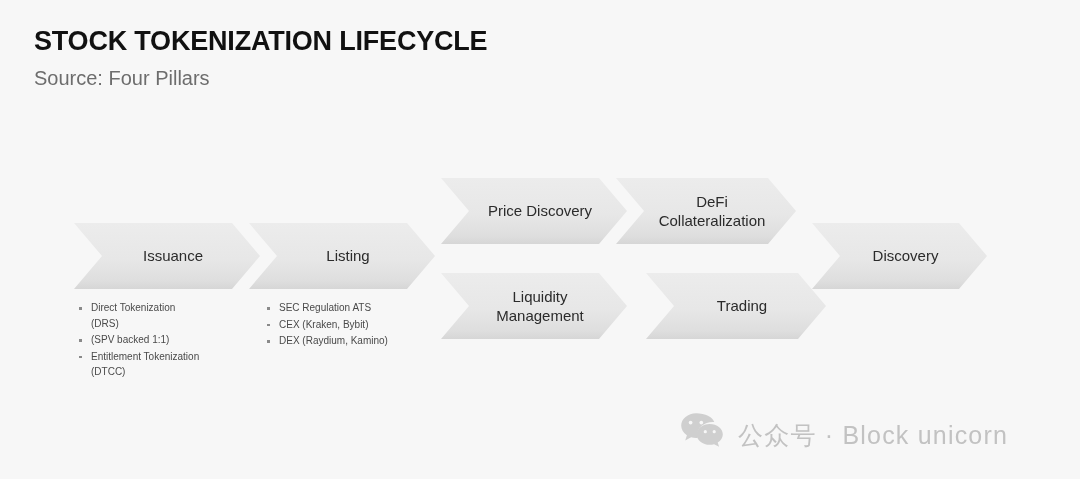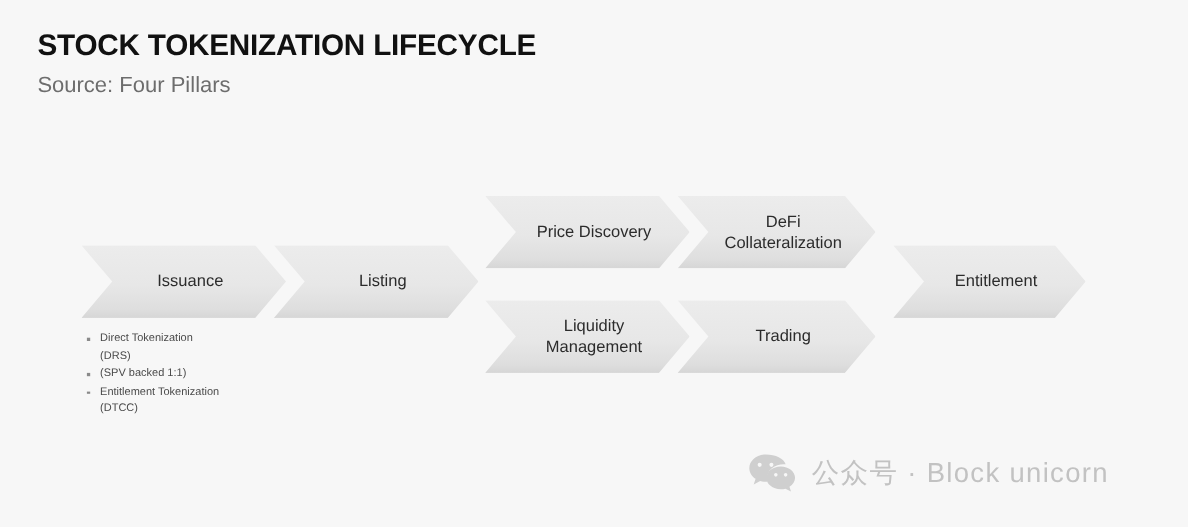--- a/index.html
+++ b/index.html
@@ -72,21 +72,21 @@
   #chev-issuance   { left: 74px;  top: 223px; width: 186px; height: 66px; }
   #chev-listing    { left: 249px; top: 223px; width: 186px; height: 66px; text-align: right; }
   #chev-redemption { left: 812px; top: 223px; width: 175px; height: 66px; }
 
   
   #chev-price-discovery { left: 441px; top: 178px; width: 186px; height: 66px; }
   #chev-defi-collateral { left: 616px; top: 178px; width: 180px; height: 66px; }
 
   
   #chev-liquidity { left: 441px; top: 273px; width: 186px; height: 66px; }
-  #chev-trading   { left: 616px; top: 273px; width: 180px; height: 66px; }
+  #chev-trading   { left: 646px; top: 273px; width: 180px; height: 66px; }
 
   
   .bullets {
     position: absolute;
     margin: 0;
     padding: 0;
     list-style: none;
   }
   .bullets li {
     position: relative;
@@ -108,21 +108,21 @@
   }
   #bullets-issuance { left: 78px;  top: 300px; width: 175px; }
   #bullets-listing  { left: 266px; top: 300px; width: 180px; }
 
   
   #watermark {
     position: absolute;
     left: 680px;
     top: 412px;
     display: flex;
-    align-items: center;
+    align-items: flex-end;
     gap: 14px;
   }
   #wechat-icon { flex: 0 0 auto; display: block; }
   #watermark-text {
     font-size: 25px;
     color: #c2c2c2;
     letter-spacing: 1.2px;
     line-height: 1;
     white-space: nowrap;
   }
@@ -157,31 +157,36 @@
   <div class="chev" id="chev-liquidity">
     <span class="lbl">Liquidity
 Management</span>
   </div>
 
   <div class="chev" id="chev-trading">
     <span class="lbl">Trading</span>
   </div>
 
   <div class="chev" id="chev-redemption">
-    <span class="lbl">Entitlement</span>
+    <span class="lbl">Discovery</span>
   </div>
 
   <ul class="bullets" id="bullets-issuance">
     <li>Direct Tokenization
 (DRS)</li>
     <li>(SPV backed 1:1)</li>
     <li>Entitlement Tokenization
 (DTCC)</li>
   </ul>
 
+  <ul class="bullets" id="bullets-listing">
+    <li>SEC Regulation ATS</li>
+    <li>CEX (Kraken, Bybit)</li>
+    <li>DEX (Raydium, Kamino)</li>
+  </ul>
 
   <div id="watermark">
     <svg id="wechat-icon" width="44" height="36" viewBox="0 0 44 36">
       <path d="M16.2 1.2C7.9 1.2 1.2 6.8 1.2 13.6c0 3.9 2.2 7.4 5.7 9.7L5.2 28.4l5.9-3.1c1.6.45 3.3.7 5.1.7.55 0 1.1-.03 1.63-.08-.35-1.1-.53-2.25-.53-3.43 0-6.9 6.9-12.5 15.4-12.5.52 0 1.03.02 1.53.06C32.6 4.9 25.2 1.2 16.2 1.2z" fill="#cfcfcf"></path>
       <circle cx="10.6" cy="10.6" r="1.85" fill="#f7f7f7"></circle>
       <circle cx="21.3" cy="10.6" r="1.85" fill="#f7f7f7"></circle>
       <path d="M42.8 22.4c0-5.75-5.85-10.4-13.05-10.4S16.7 16.65 16.7 22.4c0 5.75 5.85 10.4 13.05 10.4 1.5 0 2.95-.2 4.3-.58l5.05 2.65-1.4-4.35c3.1-1.9 5.1-4.95 5.1-8.12z" fill="#cfcfcf"></path>
       <circle cx="25.3" cy="19.7" r="1.6" fill="#f7f7f7"></circle>
       <circle cx="34.2" cy="19.7" r="1.6" fill="#f7f7f7"></circle>
     </svg>

